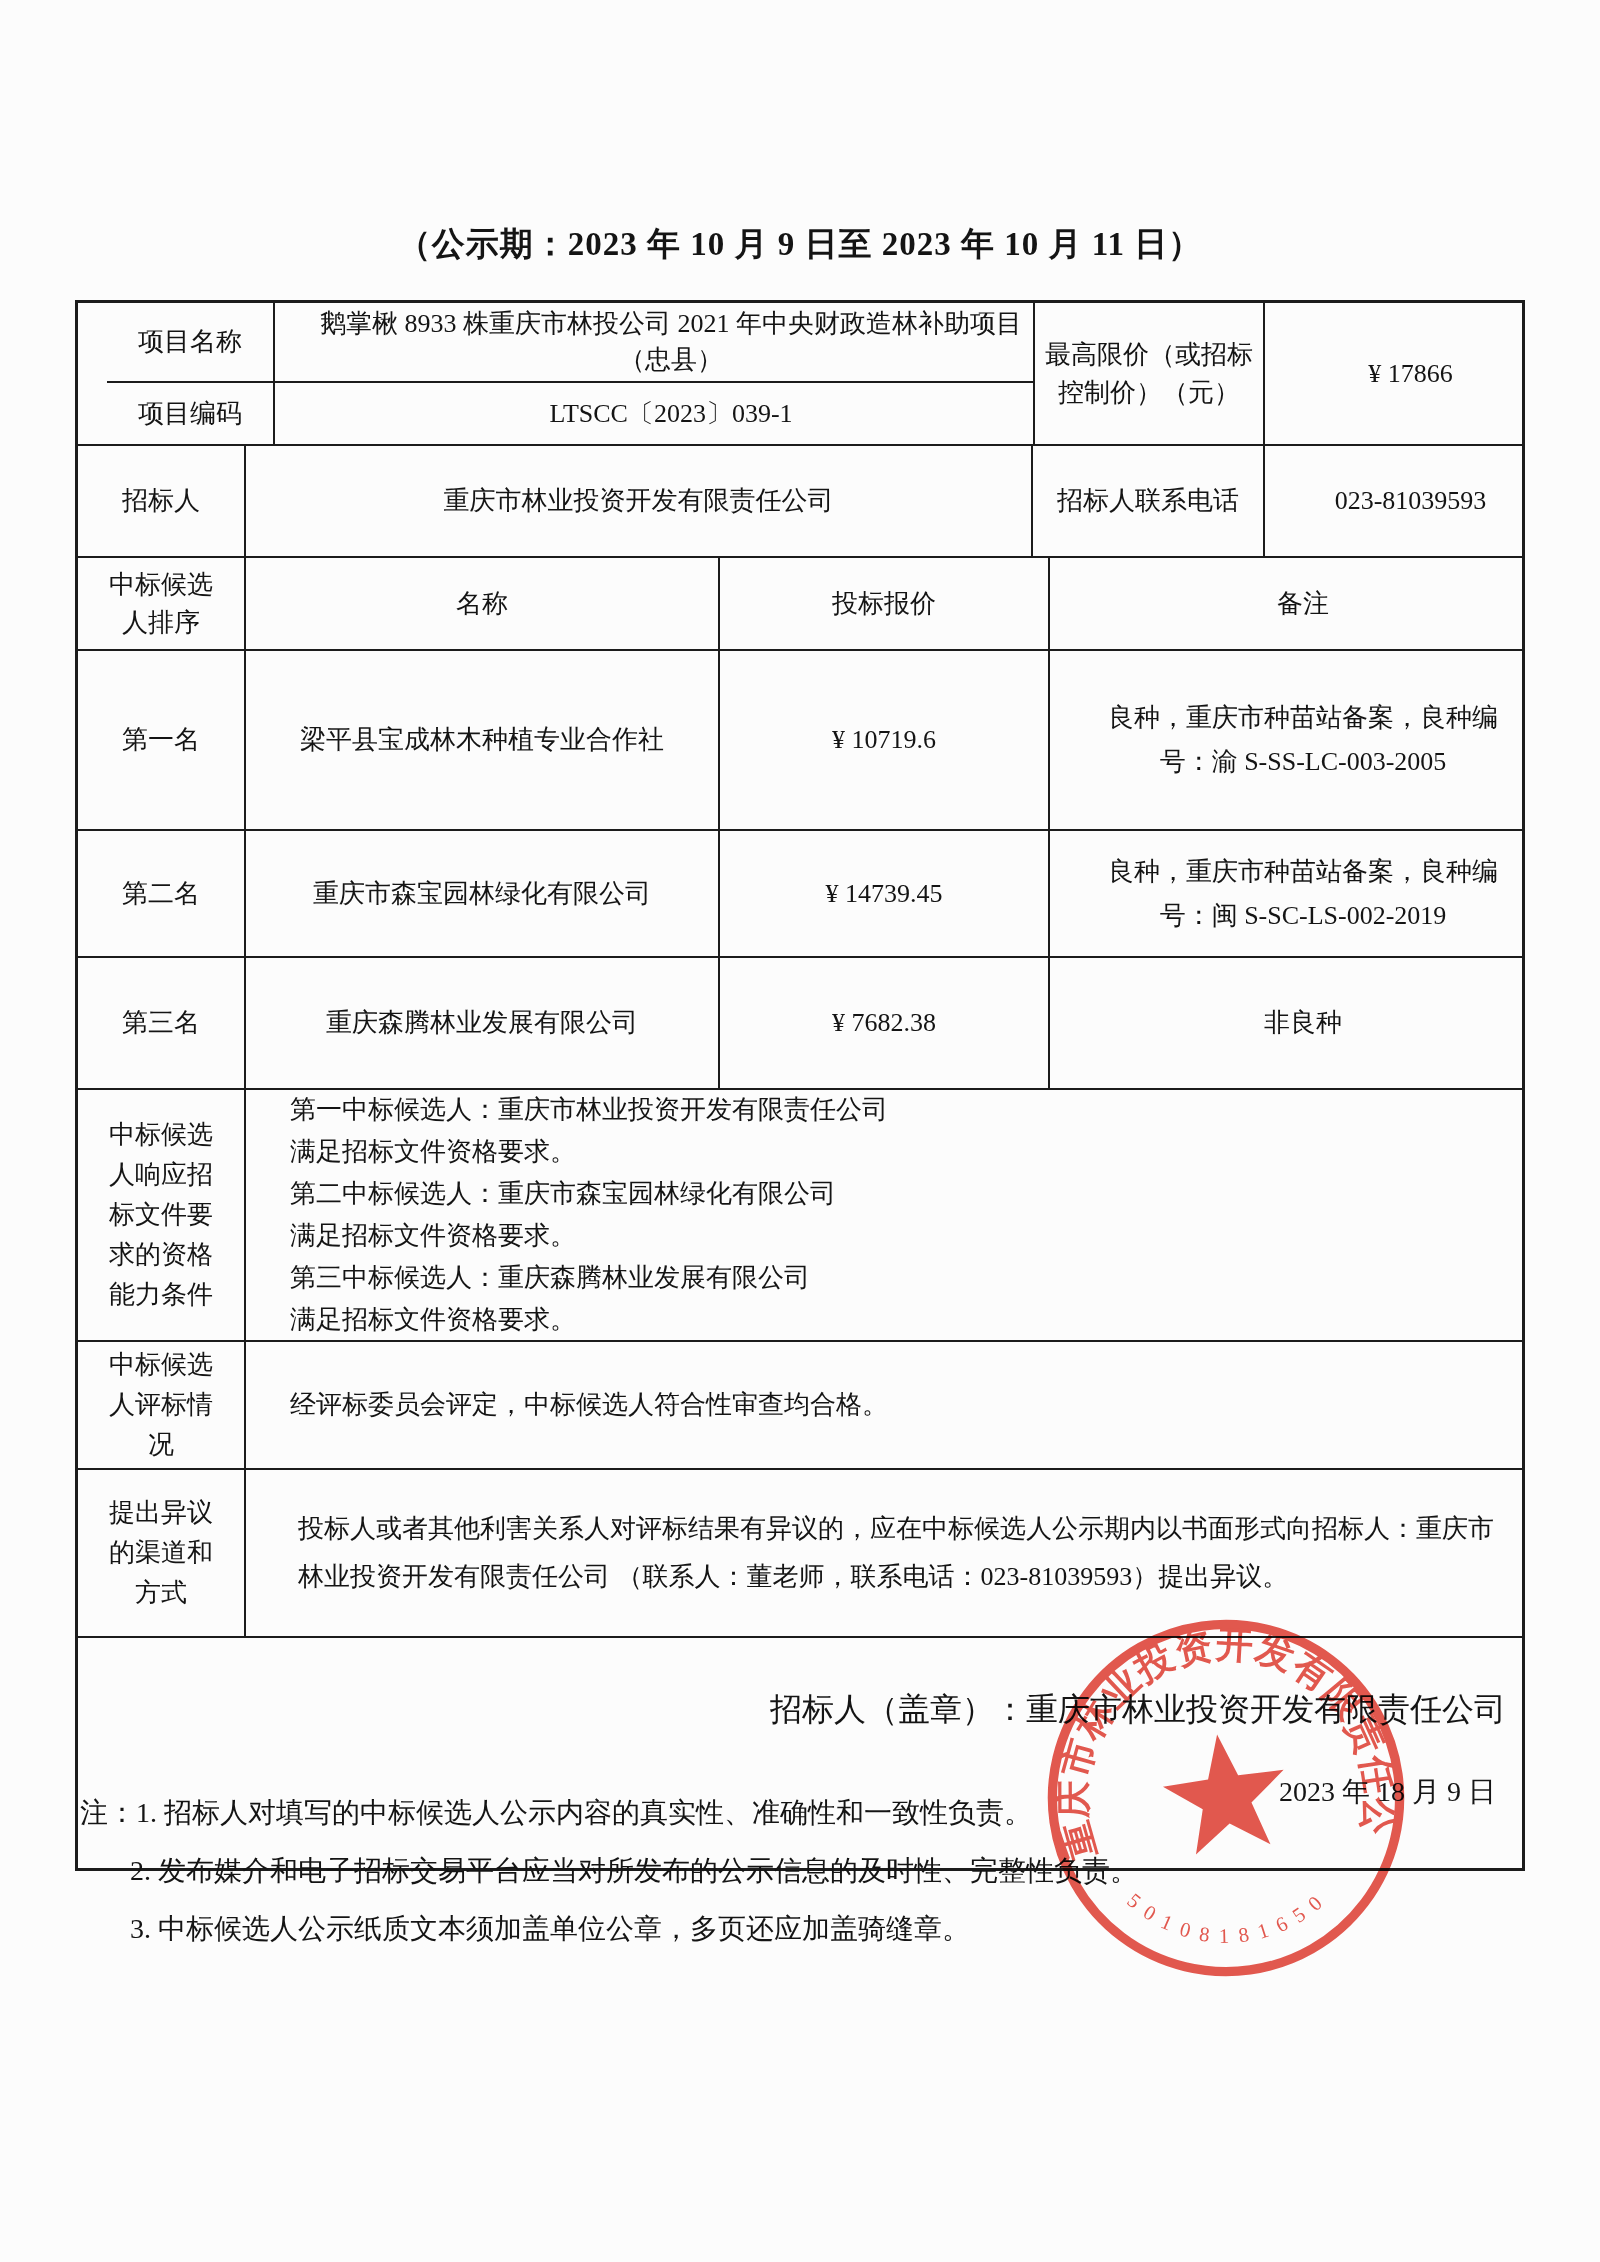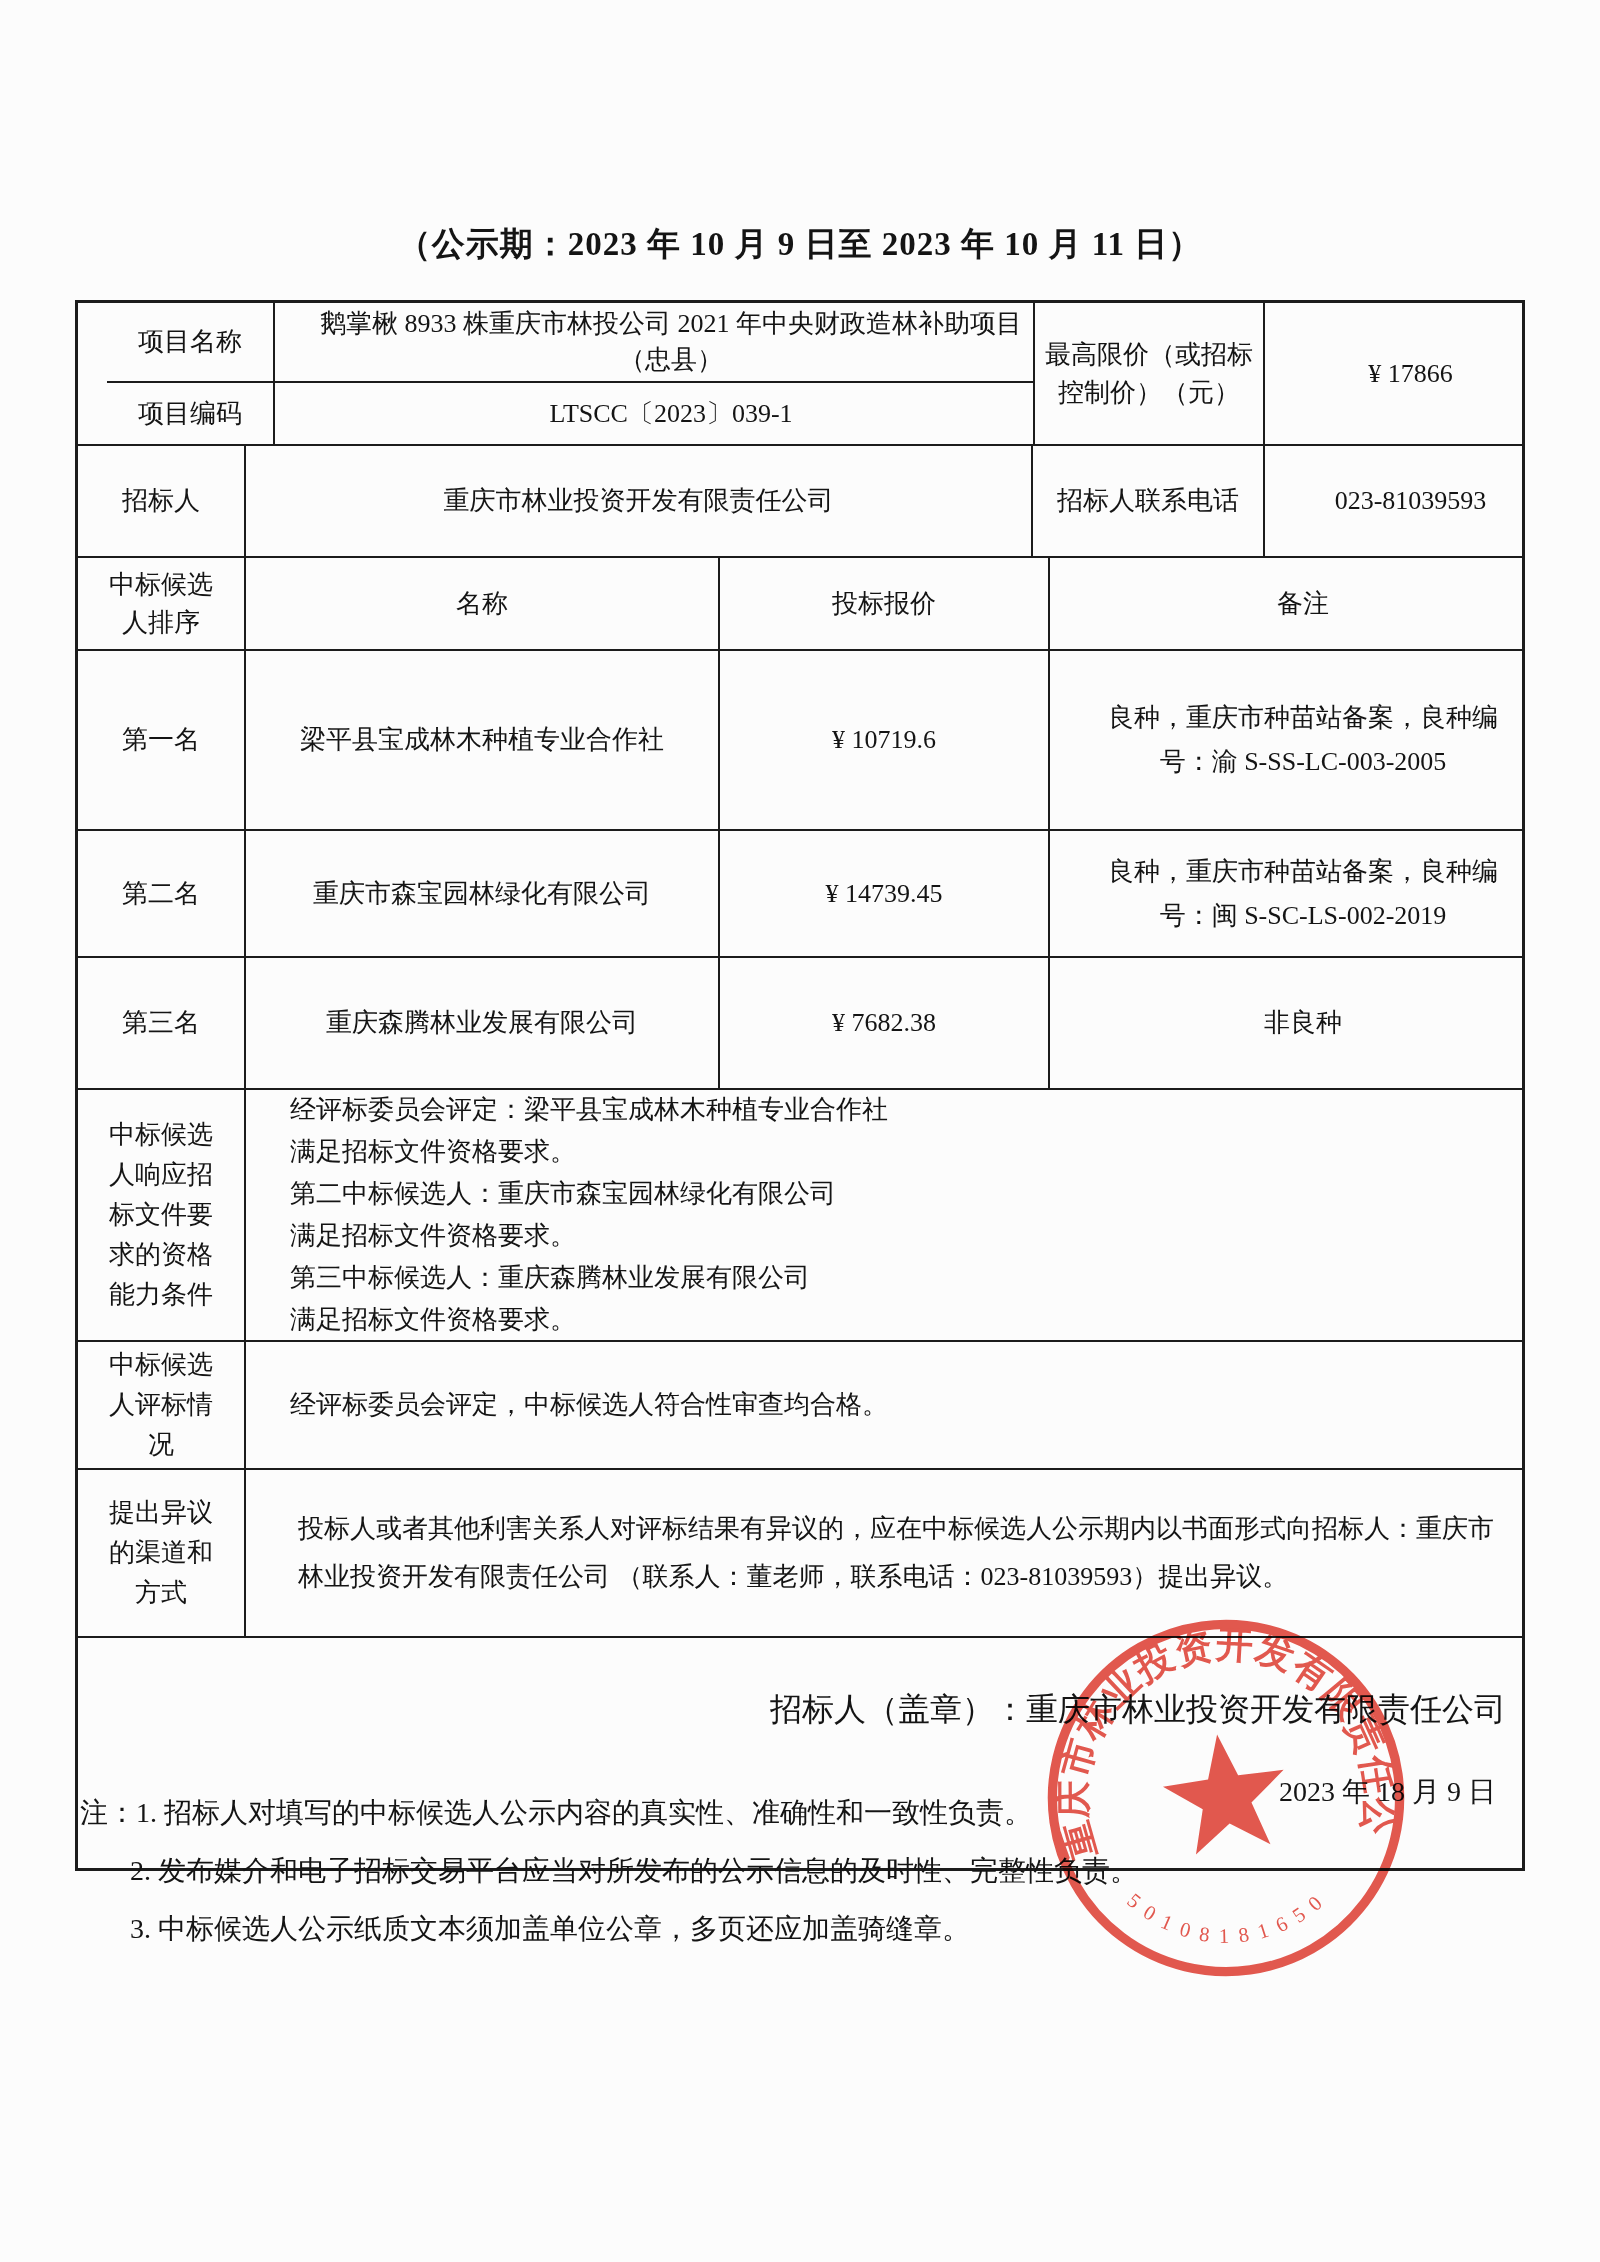--- a/index.html
+++ b/index.html
@@ -121,21 +121,21 @@
       <div class="cell w-price">¥ 7682.38</div>
       <div class="cell grow nr">非良种</div>
     </div>
 
     <div class="trow" style="height:252px">
       <div class="cell lab w-lab" style="line-height:40px">
           <span>中标候选人响应招标文件要求的资格能力条件</span>
         </div>
       <div class="cell grow nr left">
         <div class="qual-lines">
-          <div>经评标委员会评定：梁平县宝成林木种植专业合作社</div>
+          <div>第一中标候选人：重庆市林业投资开发有限责任公司</div>
           <div>满足招标文件资格要求。</div>
           <div>第二中标候选人：重庆市森宝园林绿化有限公司</div>
           <div>满足招标文件资格要求。</div>
           <div>第三中标候选人：重庆森腾林业发展有限公司</div>
           <div>满足招标文件资格要求。</div>
         </div>
       </div>
     </div>
 
     <div class="trow" style="height:128px">

